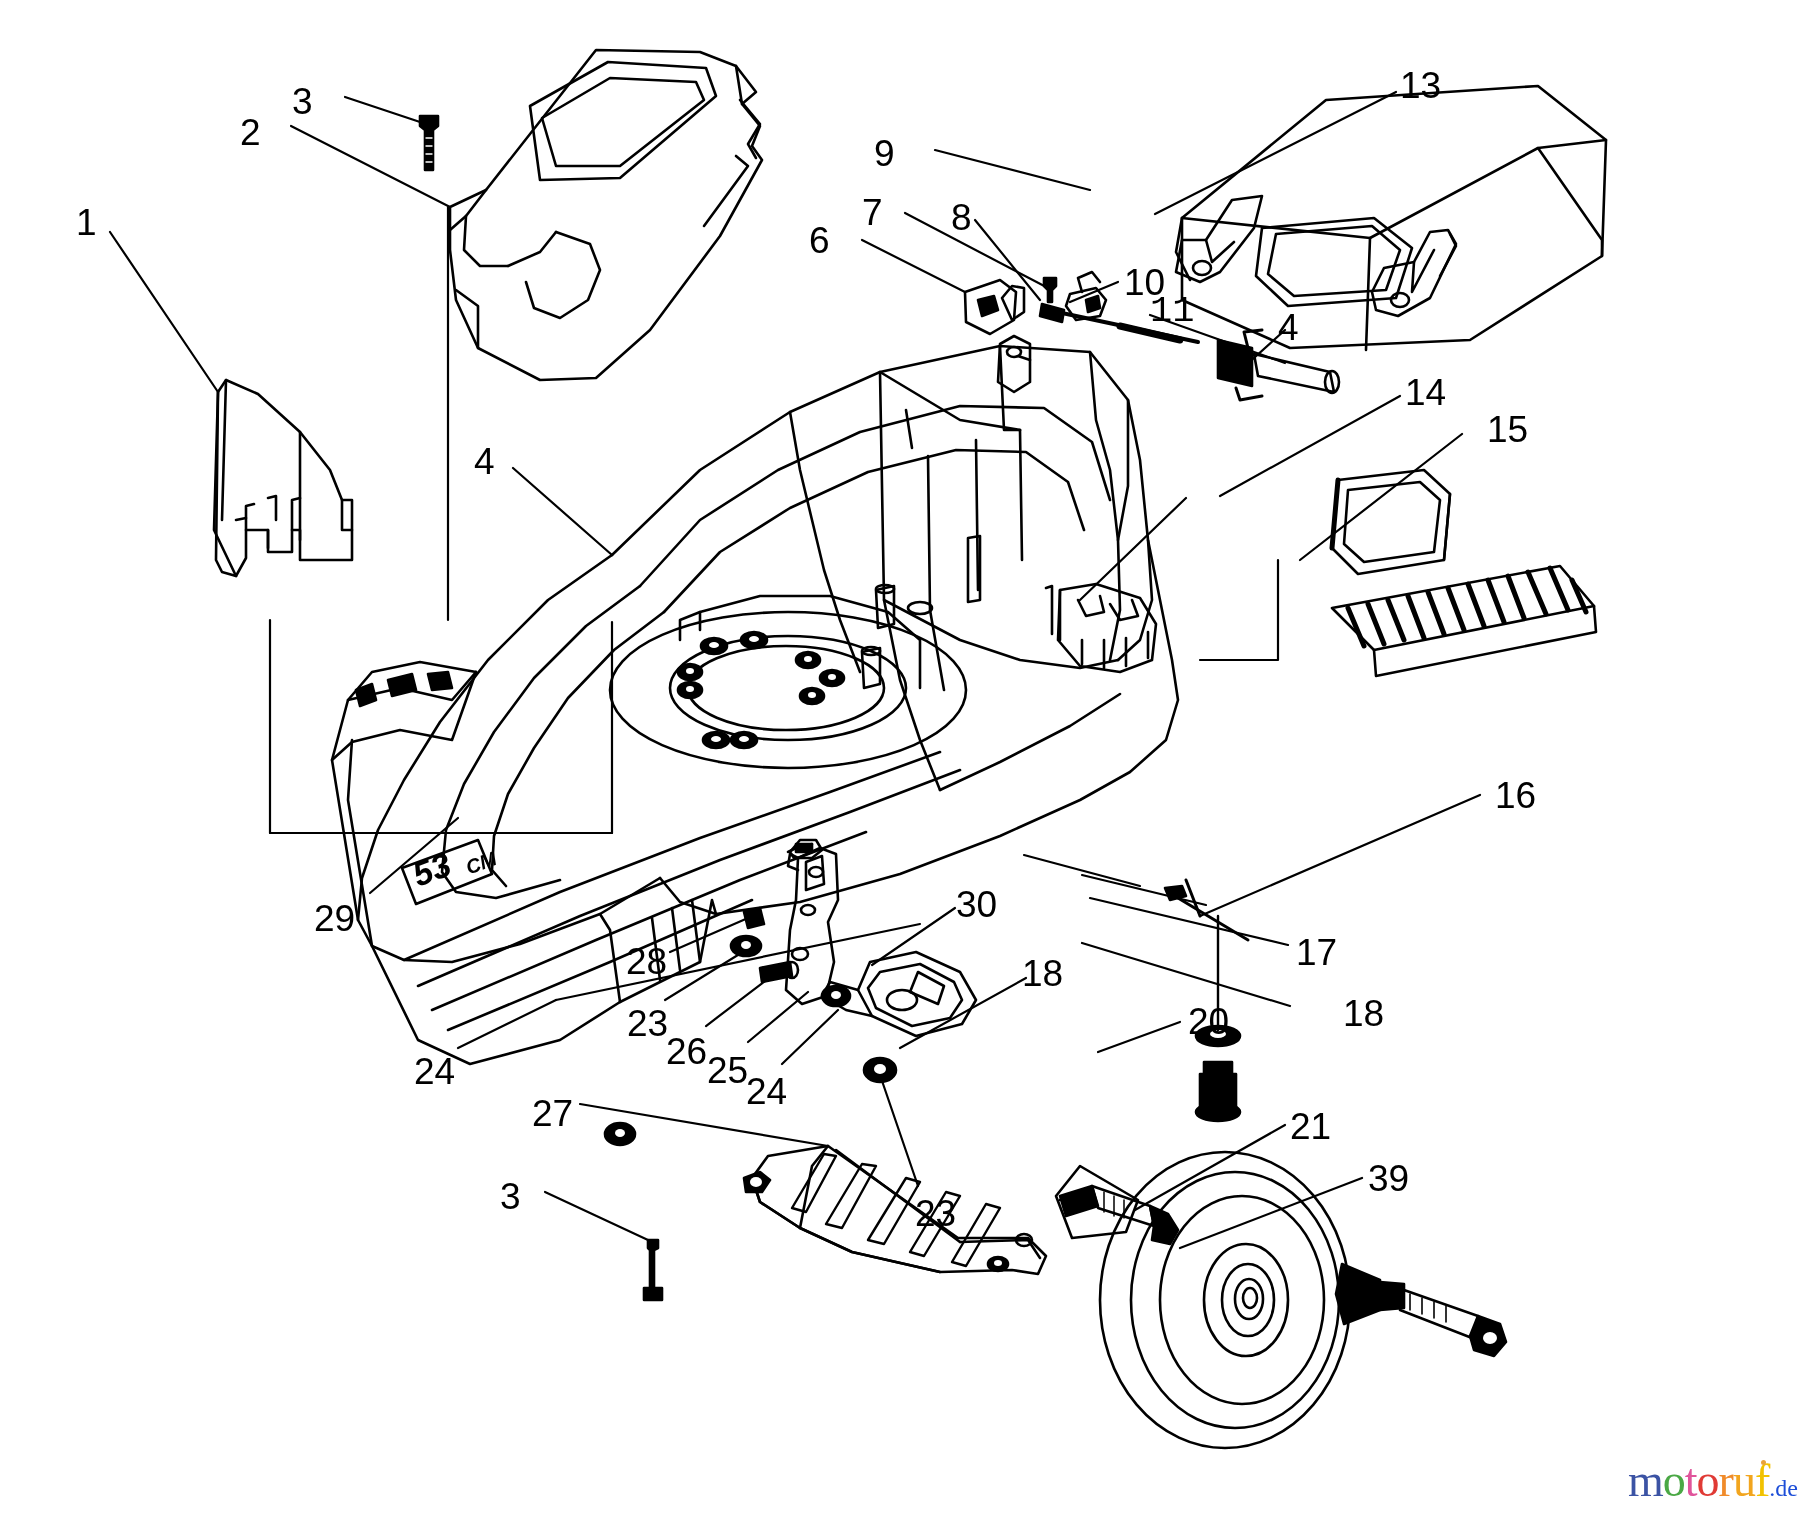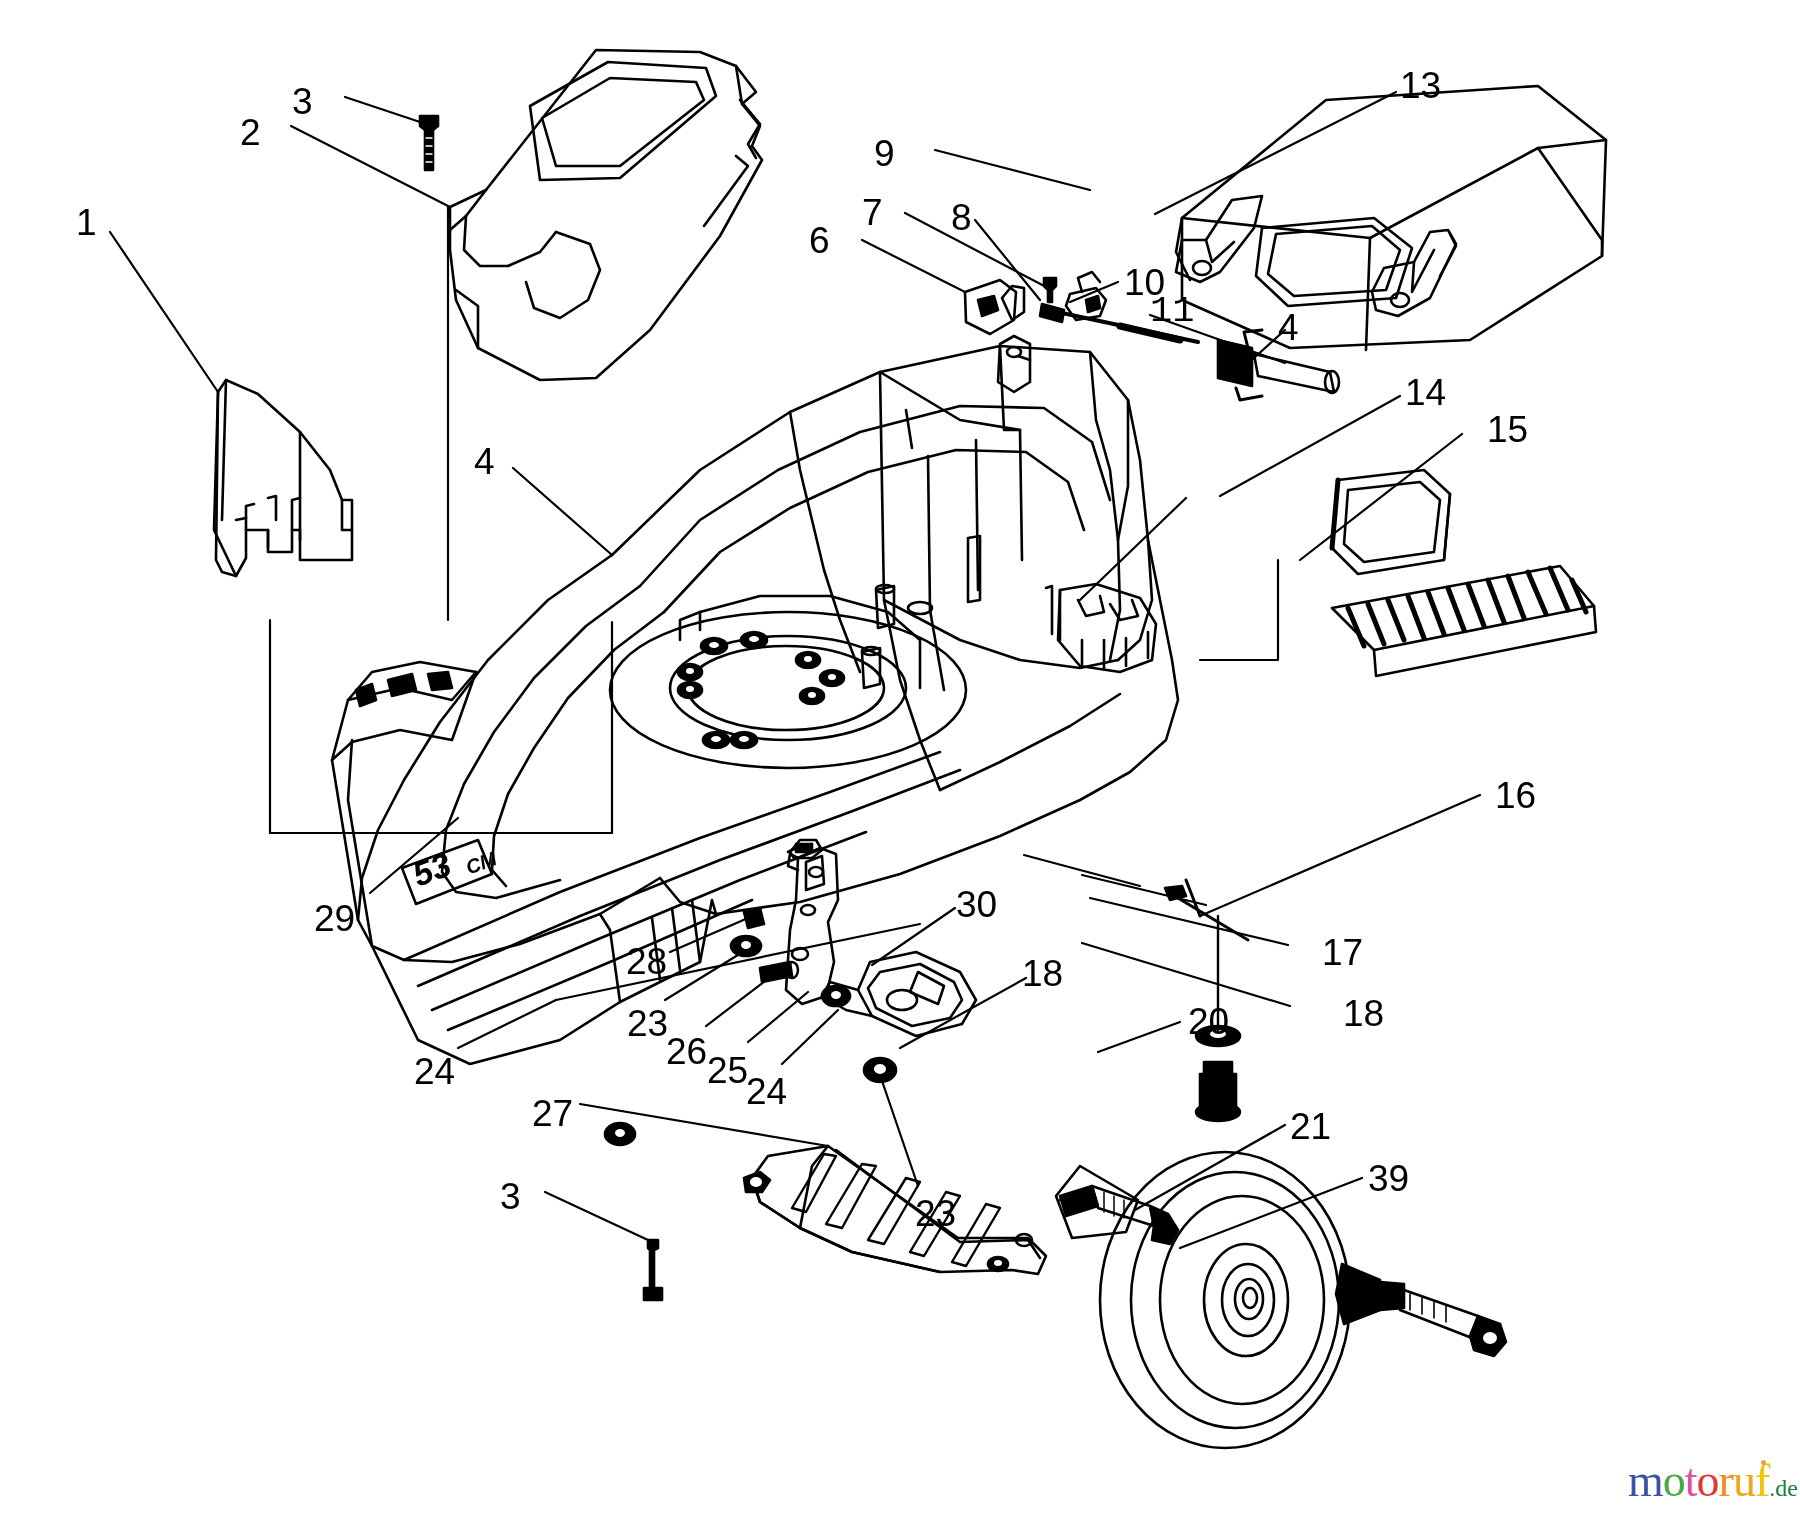--- a/index.html
+++ b/index.html
@@ -40,21 +40,21 @@
     top: 1458px;
     font-family: "Liberation Serif", serif;
     font-size: 46px;
     letter-spacing: -1px;
     line-height: 1;
     white-space: nowrap;
     user-select: none;
   }
   #watermark .wm-de {
     font-size: 24px;
-    color: #15803d;
+    color: #1d4ed8;
     letter-spacing: 0;
   }
   #watermark .dot {
     position: absolute;
     left: 133px;
     top: 2px;
     width: 5px;
     height: 5px;
     border-radius: 50%;
     background: #e8a33d;
@@ -438,21 +438,21 @@
   <div class="callout" style="left:862px; top:194px;">7</div>
   <div class="callout" style="left:951px; top:199px;">8</div>
   <div class="callout" style="left:874px; top:135px;">9</div>
   <div class="callout" style="left:1124px;top:264px;">10</div>
   <div class="callout" style="left:1150px;top:293px;font-family:Liberation Mono, monospace;">11</div>
   <div class="callout" style="left:1278px;top:309px;">4</div>
   <div class="callout" style="left:1400px;top:67px;">13</div>
   <div class="callout" style="left:1405px;top:374px;">14</div>
   <div class="callout" style="left:1466px;top:411px;margin-left:21px;">15</div>
   <div class="callout" style="left:1495px;top:777px;">16</div>
-  <div class="callout" style="left:1296px;top:934px;margin-left:26px;">17</div>
+  <div class="callout" style="left:1296px;top:934px;">17</div>
   <div class="callout" style="left:1297px;top:995px;margin-left:46px;">18</div>
   <div class="callout" style="left:1022px;top:955px;">18</div>
   <div class="callout" style="left:1188px;top:1003px;">20</div>
   <div class="callout" style="left:1290px;top:1108px;">21</div>
   <div class="callout" style="left:1368px;top:1160px;">39</div>
   <div class="callout" style="left:627px; top:1005px;">23</div>
   <div class="callout" style="left:915px; top:1195px;">23</div>
   <div class="callout" style="left:414px; top:1053px;">24</div>
   <div class="callout" style="left:746px; top:1073px;">24</div>
   <div class="callout" style="left:707px; top:1052px;">25</div>

